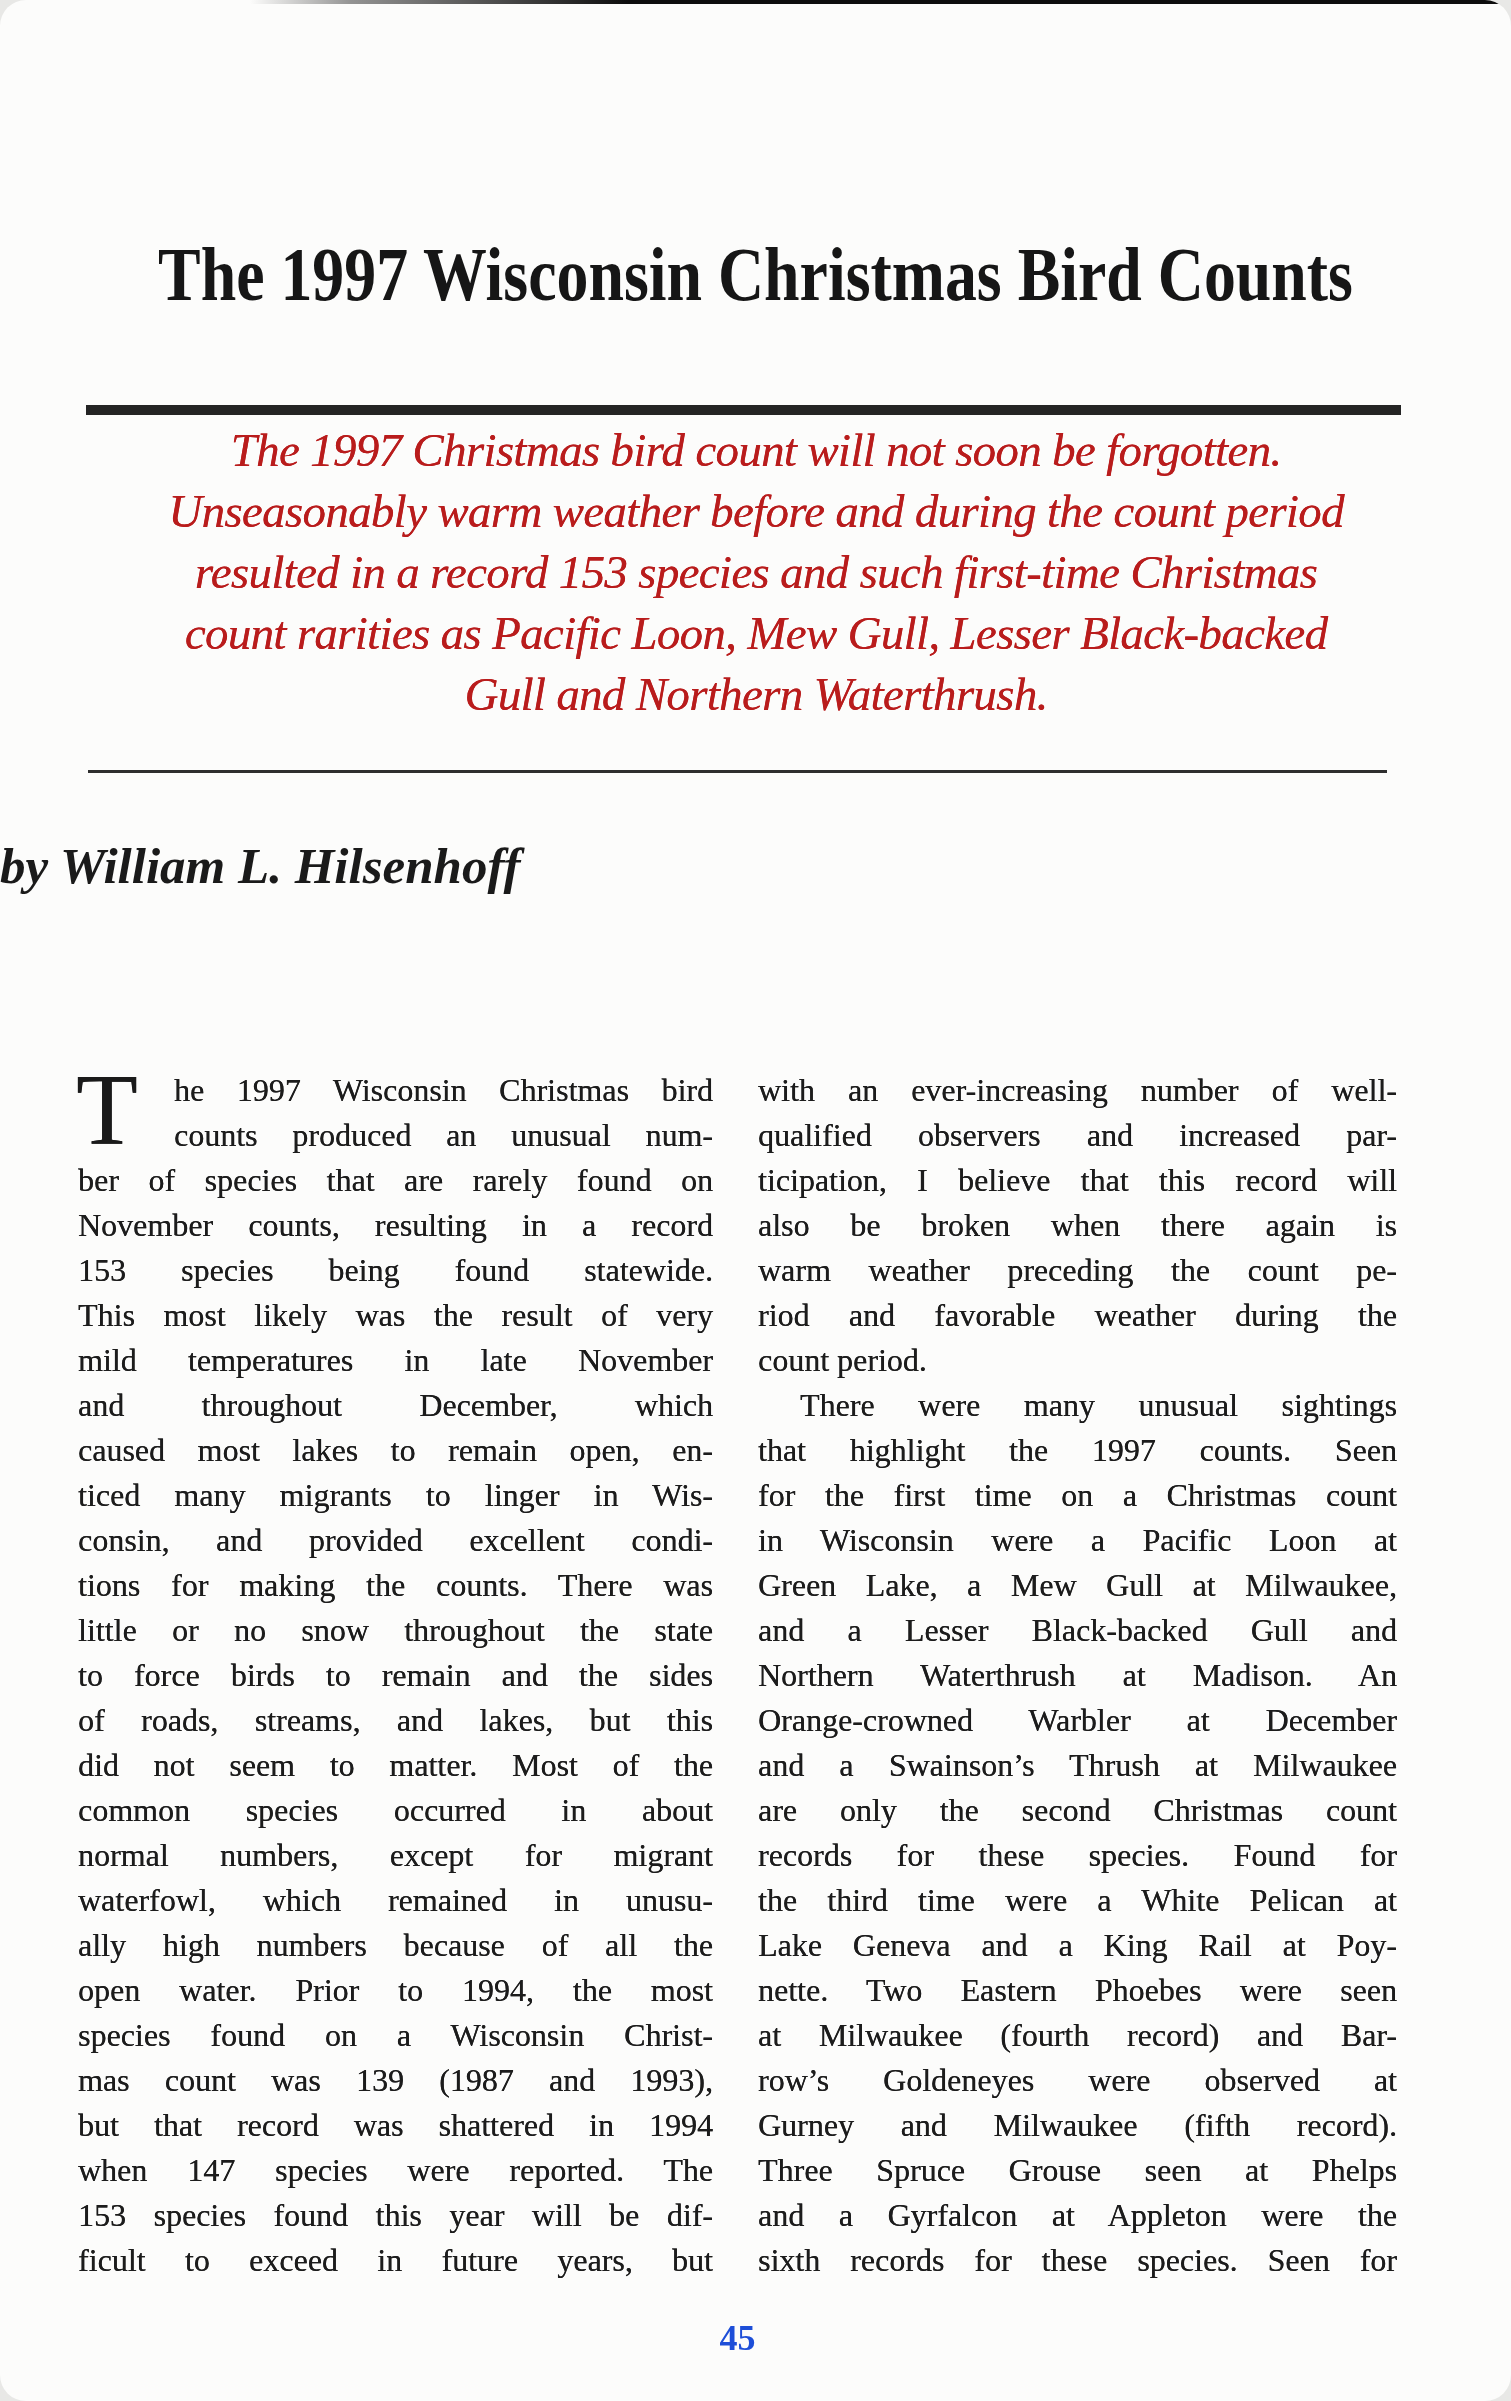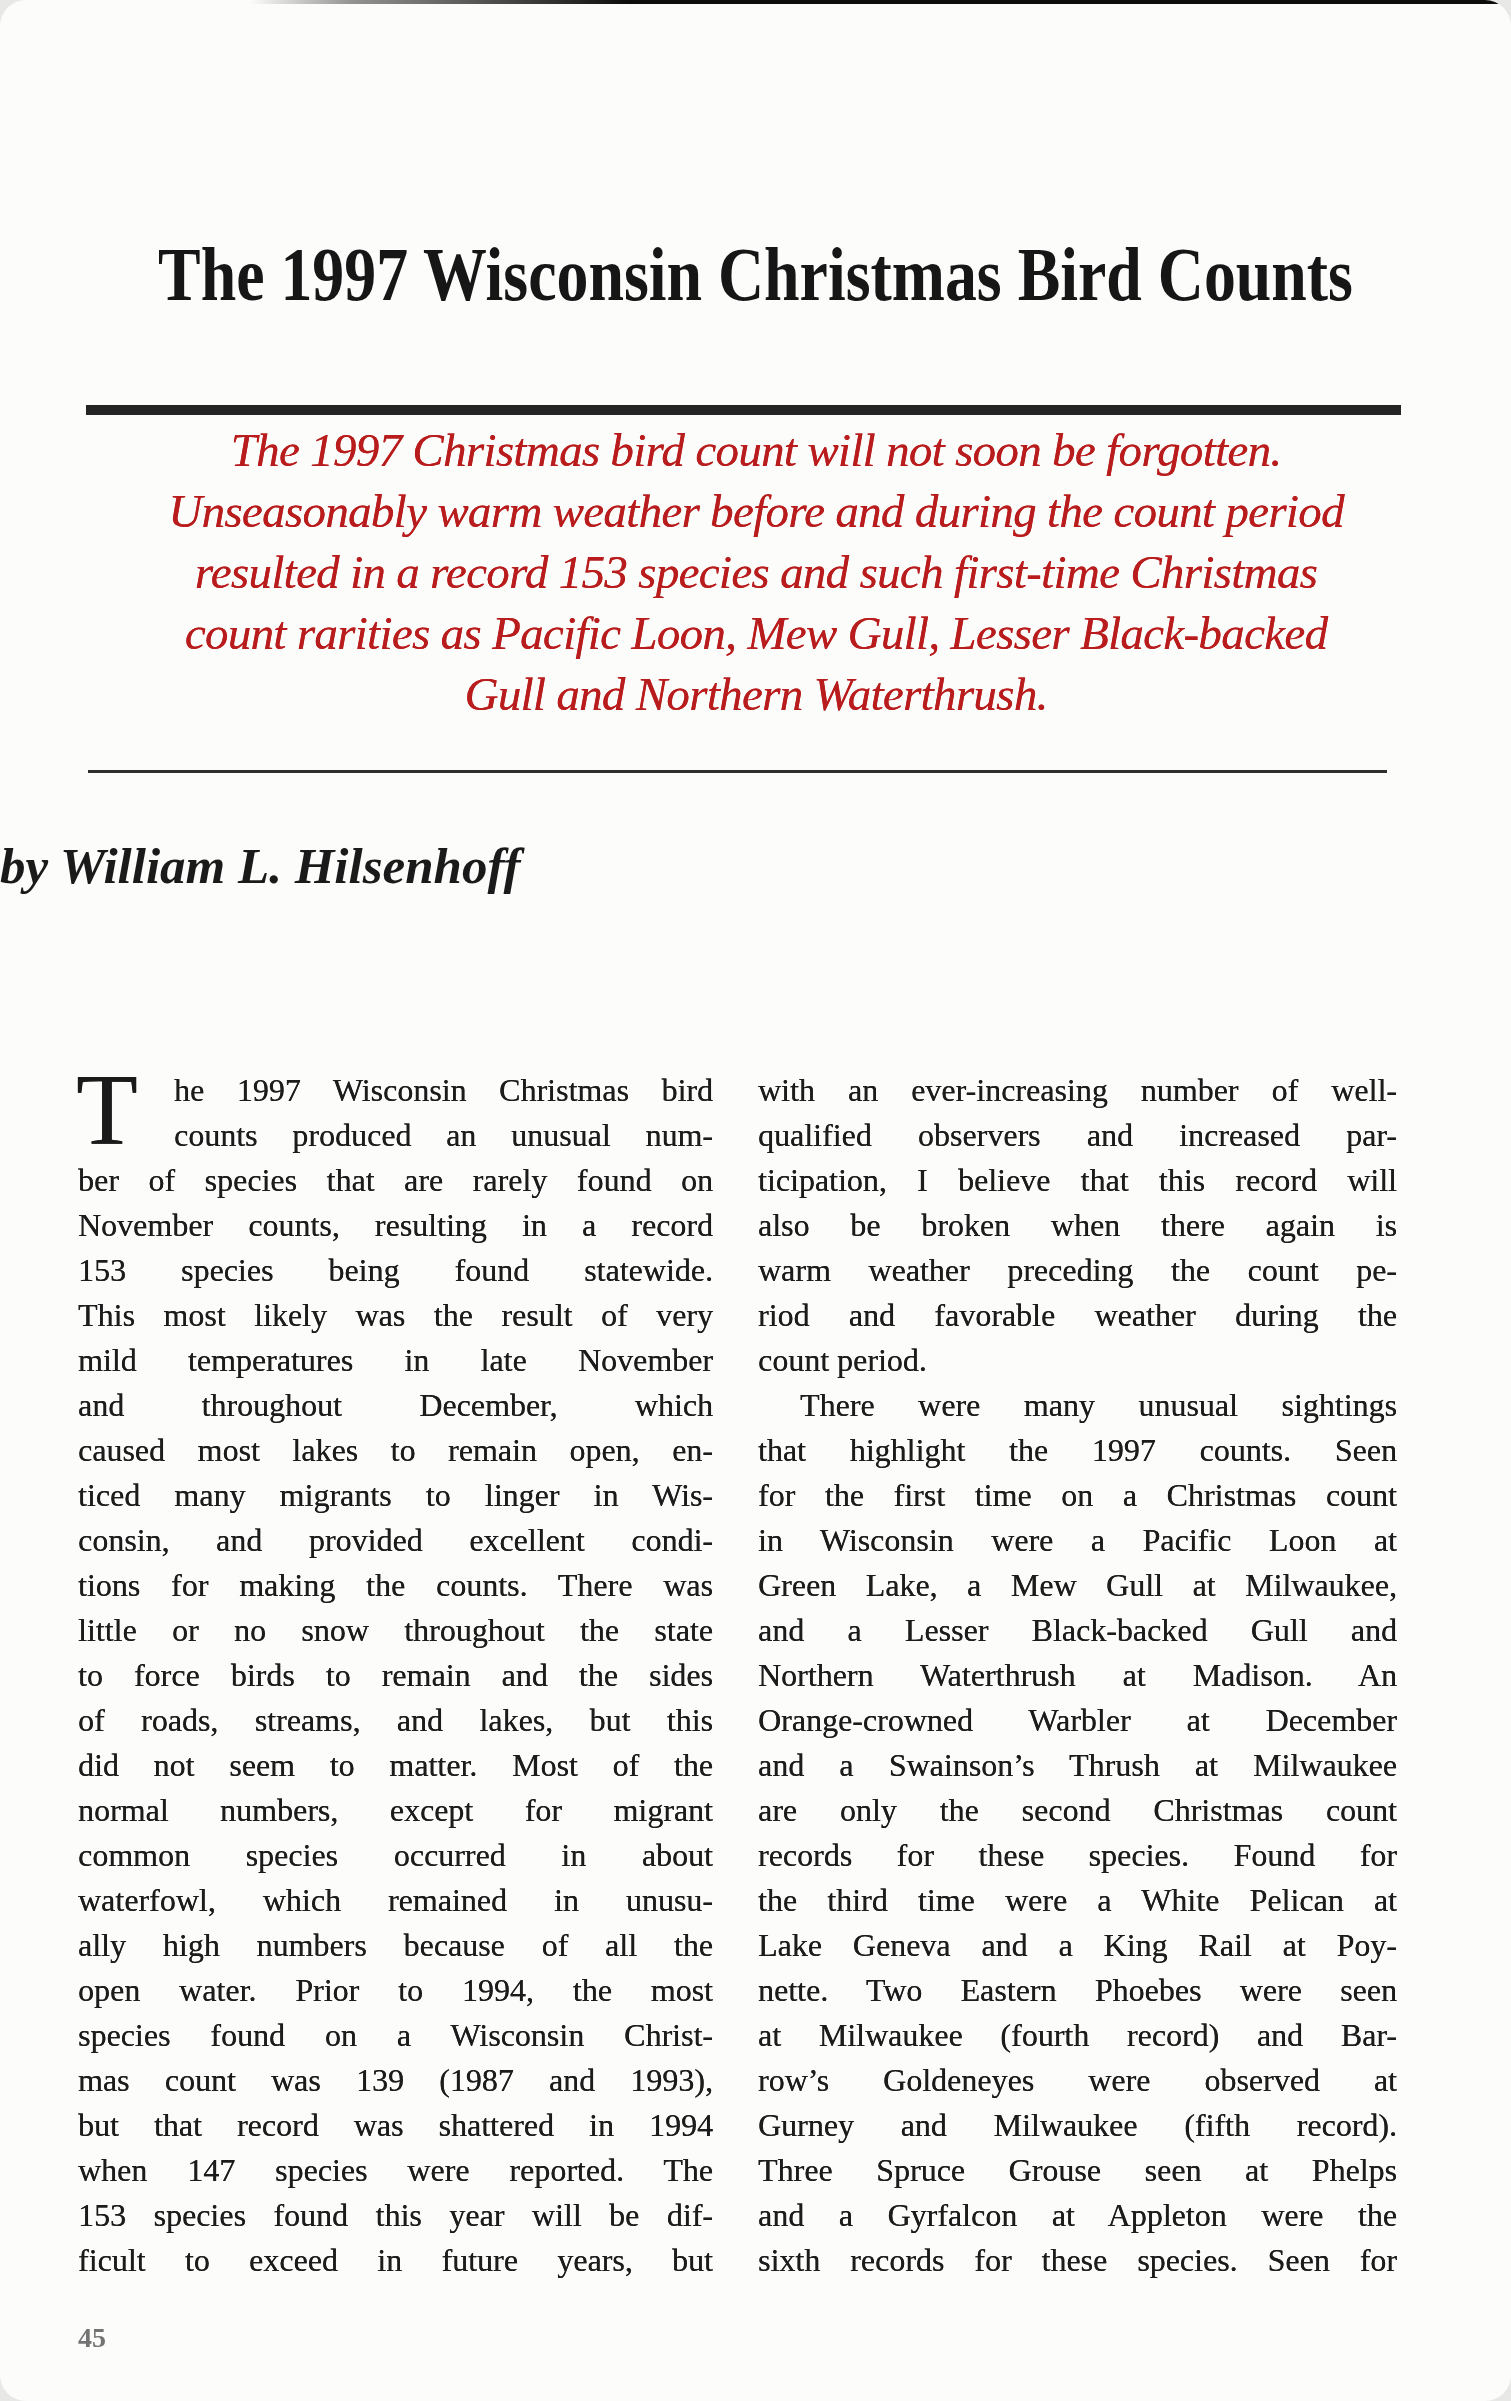--- a/index.html
+++ b/index.html
@@ -86,25 +86,25 @@
     top: 1060px; left: 76px;
     font-size: 101px;
     line-height: 101px;
     font-weight: 400;
     color: #1a1a1a;
     text-shadow: 0.3px 0 0 currentColor;
   }
   .page-number {
     position: absolute;
     top: 2318px; left: 78px; width: 1319px;
-    text-align: left;
-    font-size: 28px;
+    text-align: center;
+    font-size: 36px;
     line-height: 40px;
     font-weight: 700;
-    color: #737373;
+    color: #1d4ed8;
   }
 </style>
 </head>
 <body>
 
 <div class="page">
   <div class="scan-topline"></div>
 
   <h1 class="title">The 1997 Wisconsin Christmas Bird Counts</h1>
 
@@ -135,22 +135,22 @@
         <div class="bodyline">mild temperatures in late November</div>
         <div class="bodyline">and throughout December, which</div>
         <div class="bodyline">caused most lakes to remain open, en-</div>
         <div class="bodyline">ticed many migrants to linger in Wis-</div>
         <div class="bodyline">consin, and provided excellent condi-</div>
         <div class="bodyline">tions for making the counts. There was</div>
         <div class="bodyline">little or no snow throughout the state</div>
         <div class="bodyline">to force birds to remain and the sides</div>
         <div class="bodyline">of roads, streams, and lakes, but this</div>
         <div class="bodyline">did not seem to matter. Most of the</div>
+        <div class="bodyline">common species occurred in about</div>
         <div class="bodyline">normal numbers, except for migrant</div>
-        <div class="bodyline">common species occurred in about</div>
         <div class="bodyline">waterfowl, which remained in unusu-</div>
         <div class="bodyline">ally high numbers because of all the</div>
         <div class="bodyline">open water. Prior to 1994, the most</div>
         <div class="bodyline">species found on a Wisconsin Christ-</div>
         <div class="bodyline">mas count was 139 (1987 and 1993),</div>
         <div class="bodyline">but that record was shattered in 1994</div>
         <div class="bodyline">when 147 species were reported. The</div>
         <div class="bodyline">153 species found this year will be dif-</div>
         <div class="bodyline">ficult to exceed in future years, but</div>
       </div>

